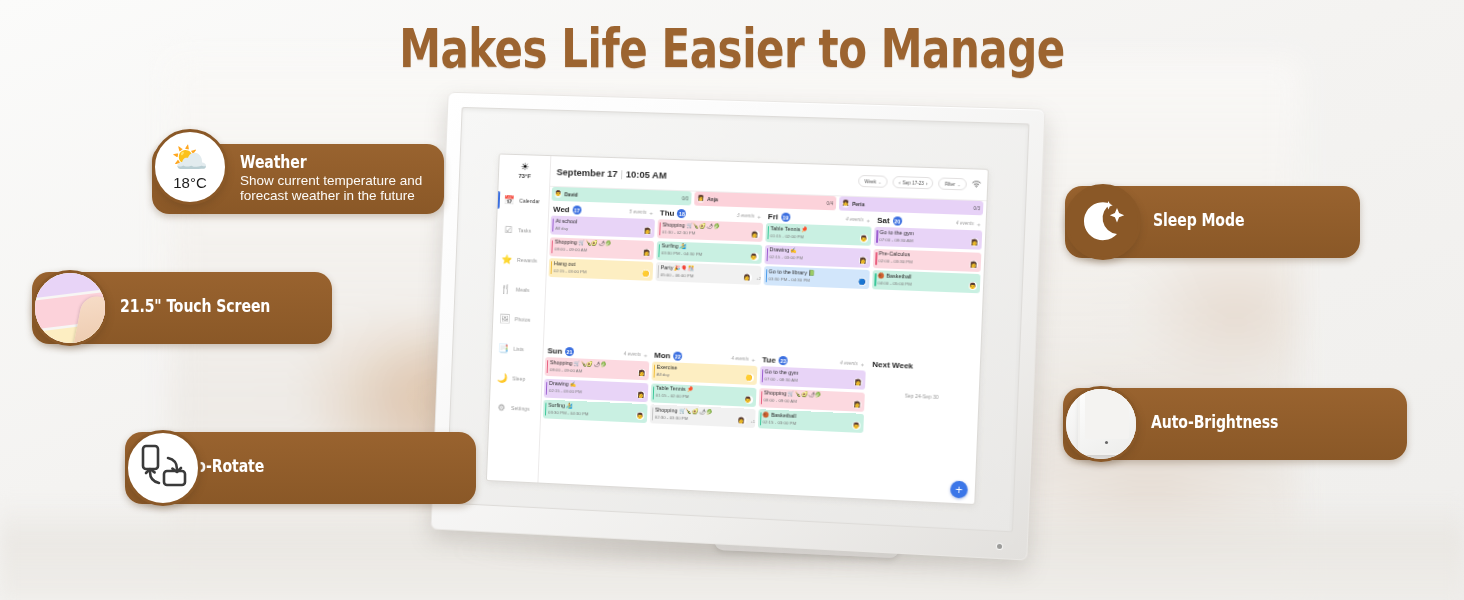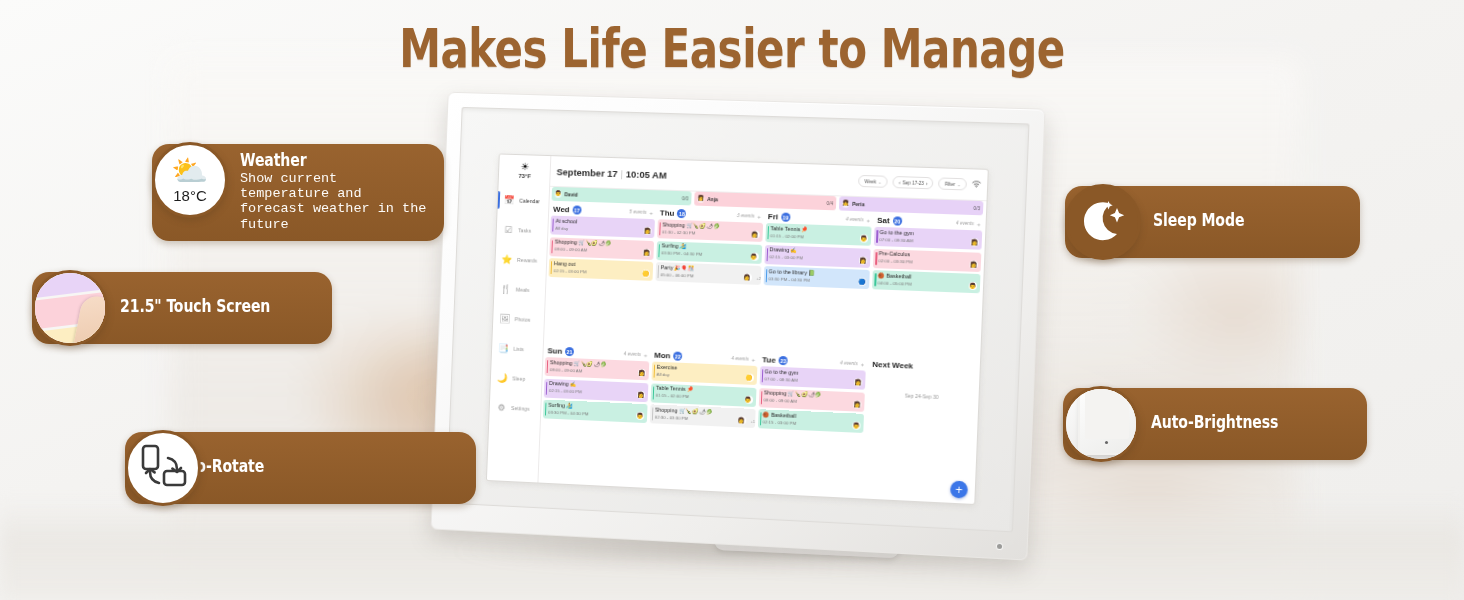--- a/index.html
+++ b/index.html
@@ -195,41 +195,41 @@
     padding: 8px 14px 9px 52px;
     min-height: 62px;
     display: flex; flex-direction: column; justify-content: center;
   }
   .cal-h {
     font-family: "DejaVu Sans Condensed","Liberation Sans Narrow","Liberation Sans", sans-serif;
     font-weight: 700; font-size: 17px; letter-spacing: -0.1px;
     transform: scaleX(.92); transform-origin: left center;
     line-height: 1.05; margin-bottom: 1px; white-space: nowrap;
   }
-  .cal-b { font-size: 13.5px; line-height: 1.13; color: #fdfbf8; font-family: Liberation Mono, monospace; }
+  .cal-b { font-size: 13.5px; line-height: 1.13; color: #fdfbf8; }
   .cal-ico {
     position: absolute; left: 0; top: 50%; transform: translateY(-50%);
     width: 76px; height: 76px; border-radius: 50%;
     background: #fff; border: 3px solid #8a5827;
     box-shadow: 0 3px 7px rgba(90,60,30,.3);
     display: flex; flex-direction: column; align-items: center; justify-content: center;
     overflow: hidden; z-index: 2;
   }
   .cal-ico.photo { padding: 0; }
 
   #c-weather { left: 152px; top: 120px; }
   #c-weather .cal-pill { width: 292px; padding-left: 88px; min-height: 70px; margin-top: 24px; }
   #c-touch { left: 32px; top: 272px; }
   #c-touch .cal-pill { width: 300px; padding-left: 88px; min-height: 72px; }
   #c-rotate { left: 125px; top: 432px; }
   #c-rotate .cal-pill { width: 351px; padding-left: 44px; min-height: 72px; }
   #c-sleep { left: 1065px; top: 186px; border-radius: 26px; }
   #c-sleep .cal-pill { width: 295px; padding-left: 88px; min-height: 72px; }
   #c-bright { left: 1063px; top: 388px; }
-  #c-bright .cal-pill { width: 304px; padding-left: 88px; min-height: 72px; }
+  #c-bright .cal-pill { width: 344px; padding-left: 88px; min-height: 72px; }
 
   .wx-big { font-size: 30px; line-height: 1; margin-bottom: 1px; }
   .wx-lbl { font-size: 15px; color: #1e1e1e; font-weight: 500; }
 
   
   .mini-cal { width: 100%; height: 100%; position: relative; background: #f7f6f4; transform: rotate(-7deg) scale(1.3); }
   .mini-row { position: absolute; left: -6px; right: -6px; height: 22px; border-radius: 3px; }
   .mini-finger { position: absolute; left: 38px; top: 28px; width: 26px; height: 52px;
                  background: linear-gradient(160deg,#f7ddc8,#e9c4a6);
                  border-radius: 13px 13px 4px 4px; transform: rotate(18deg);

